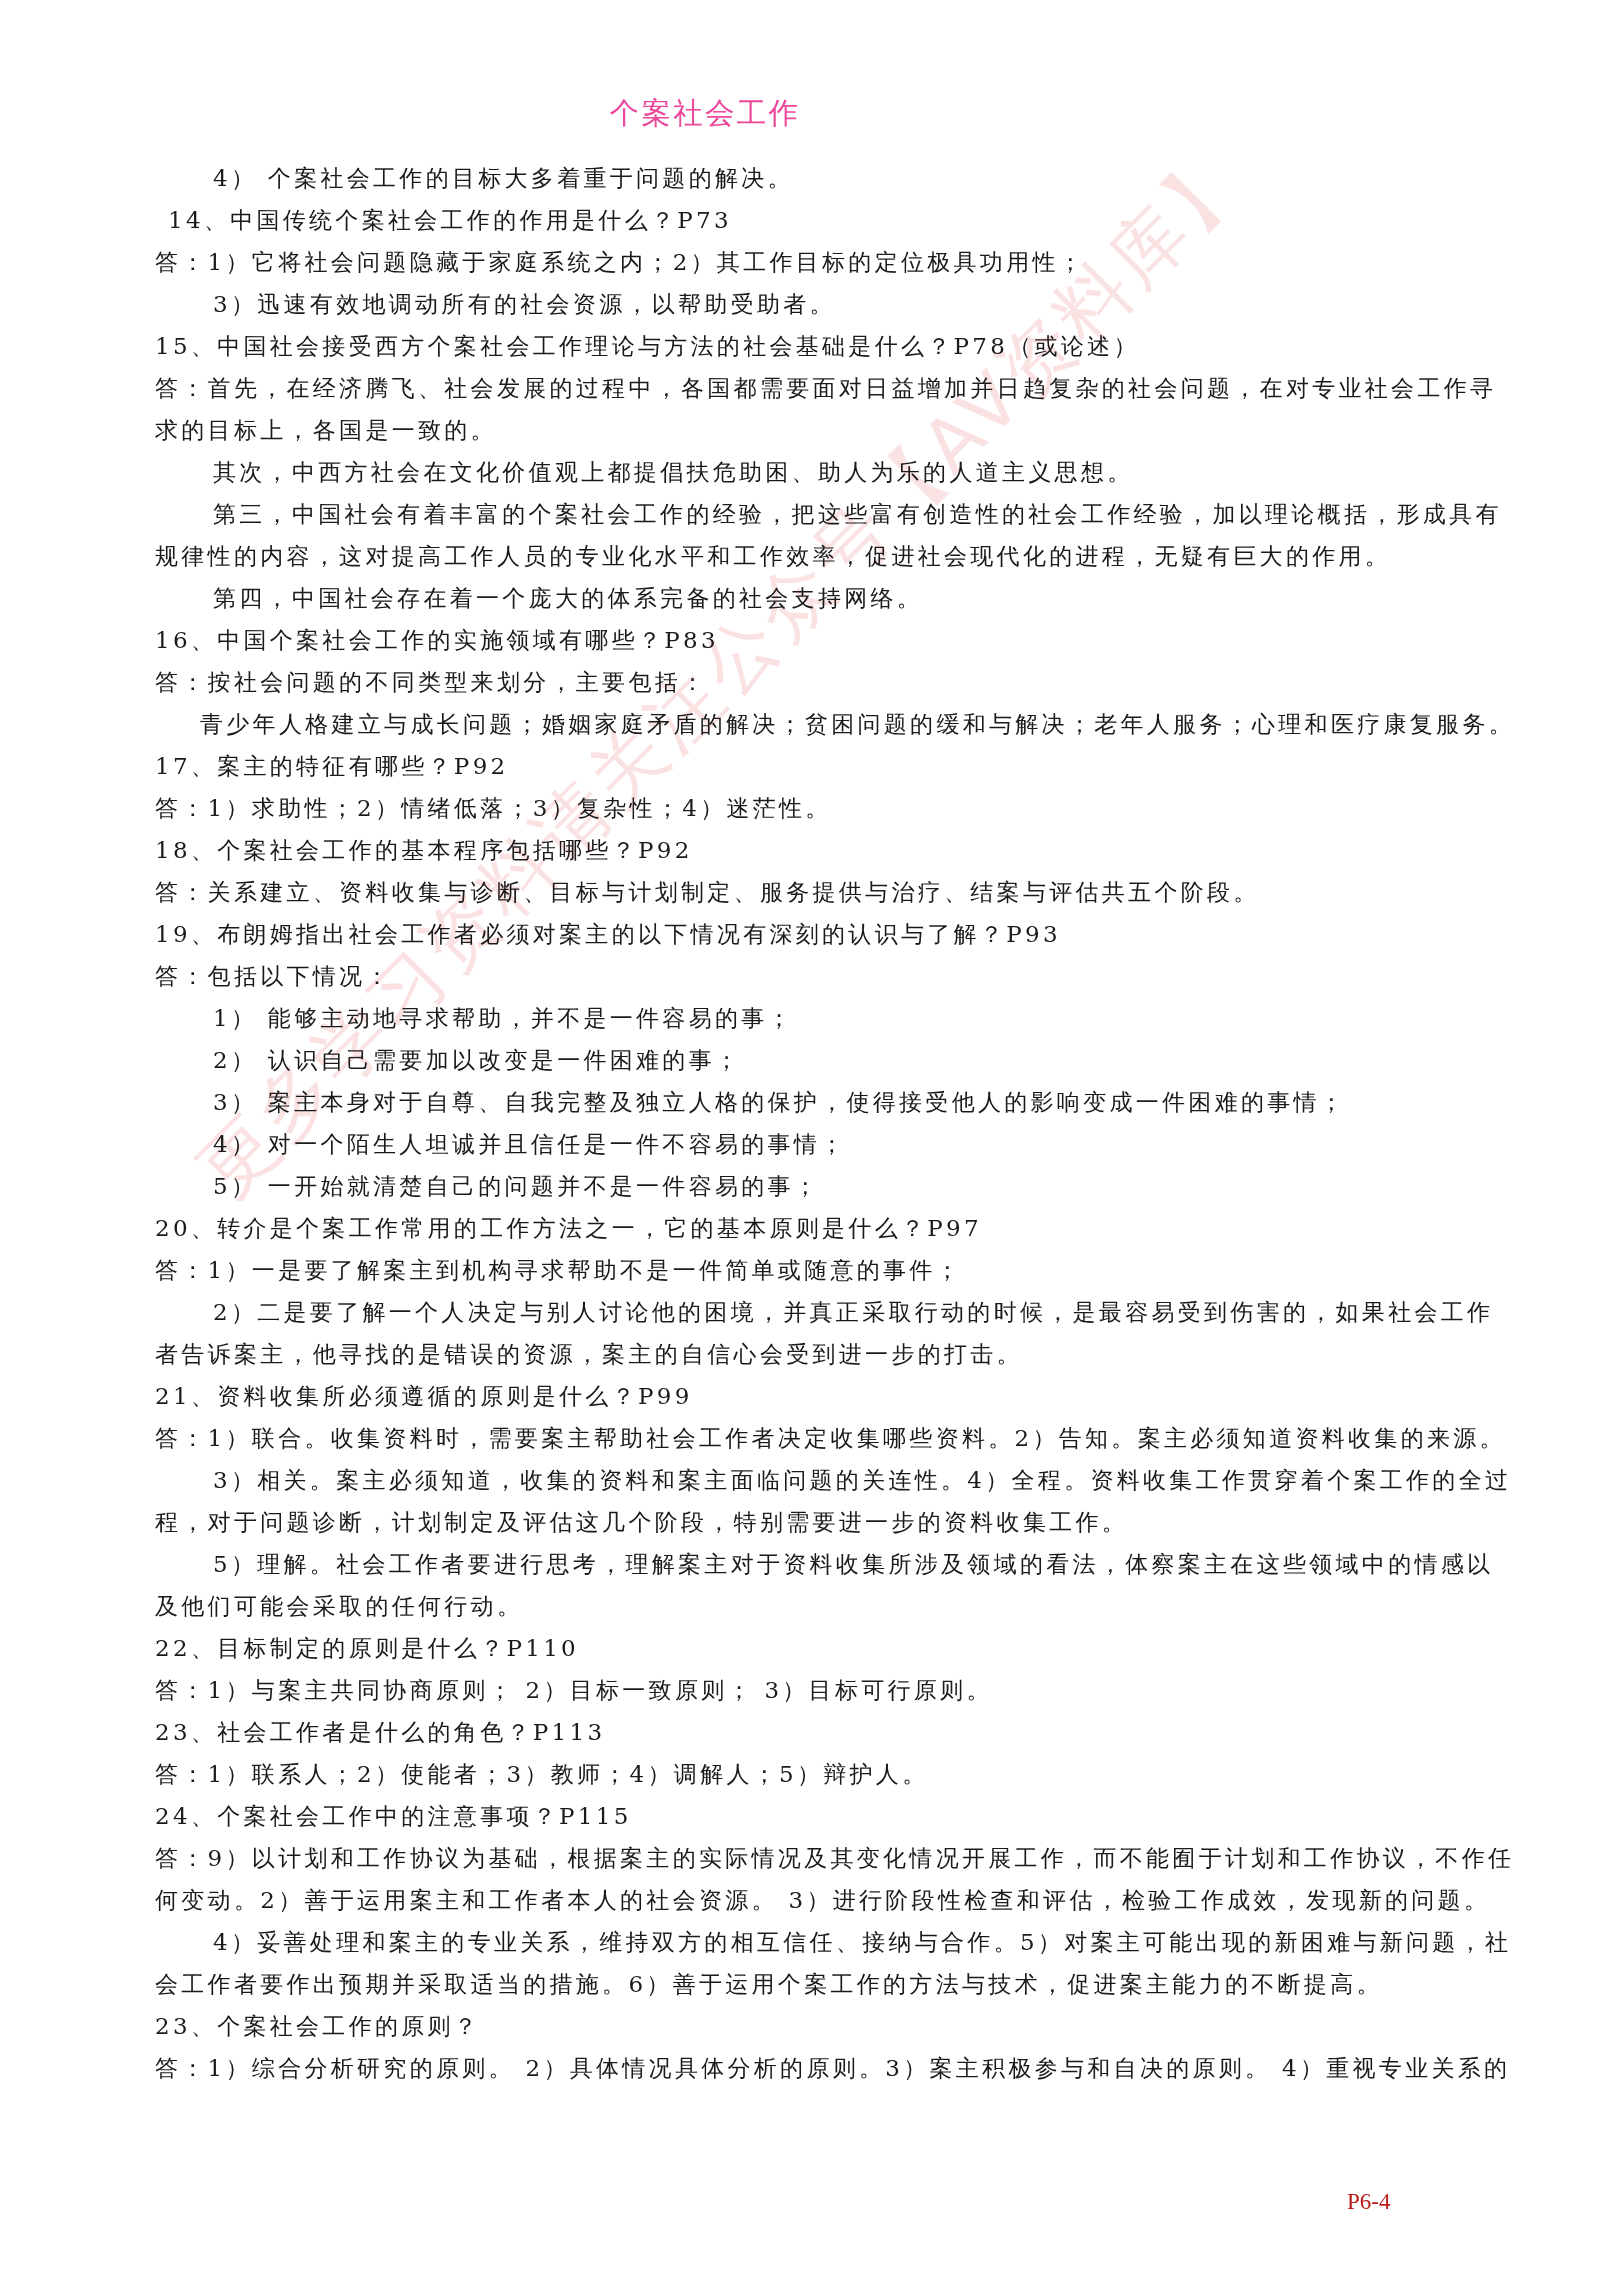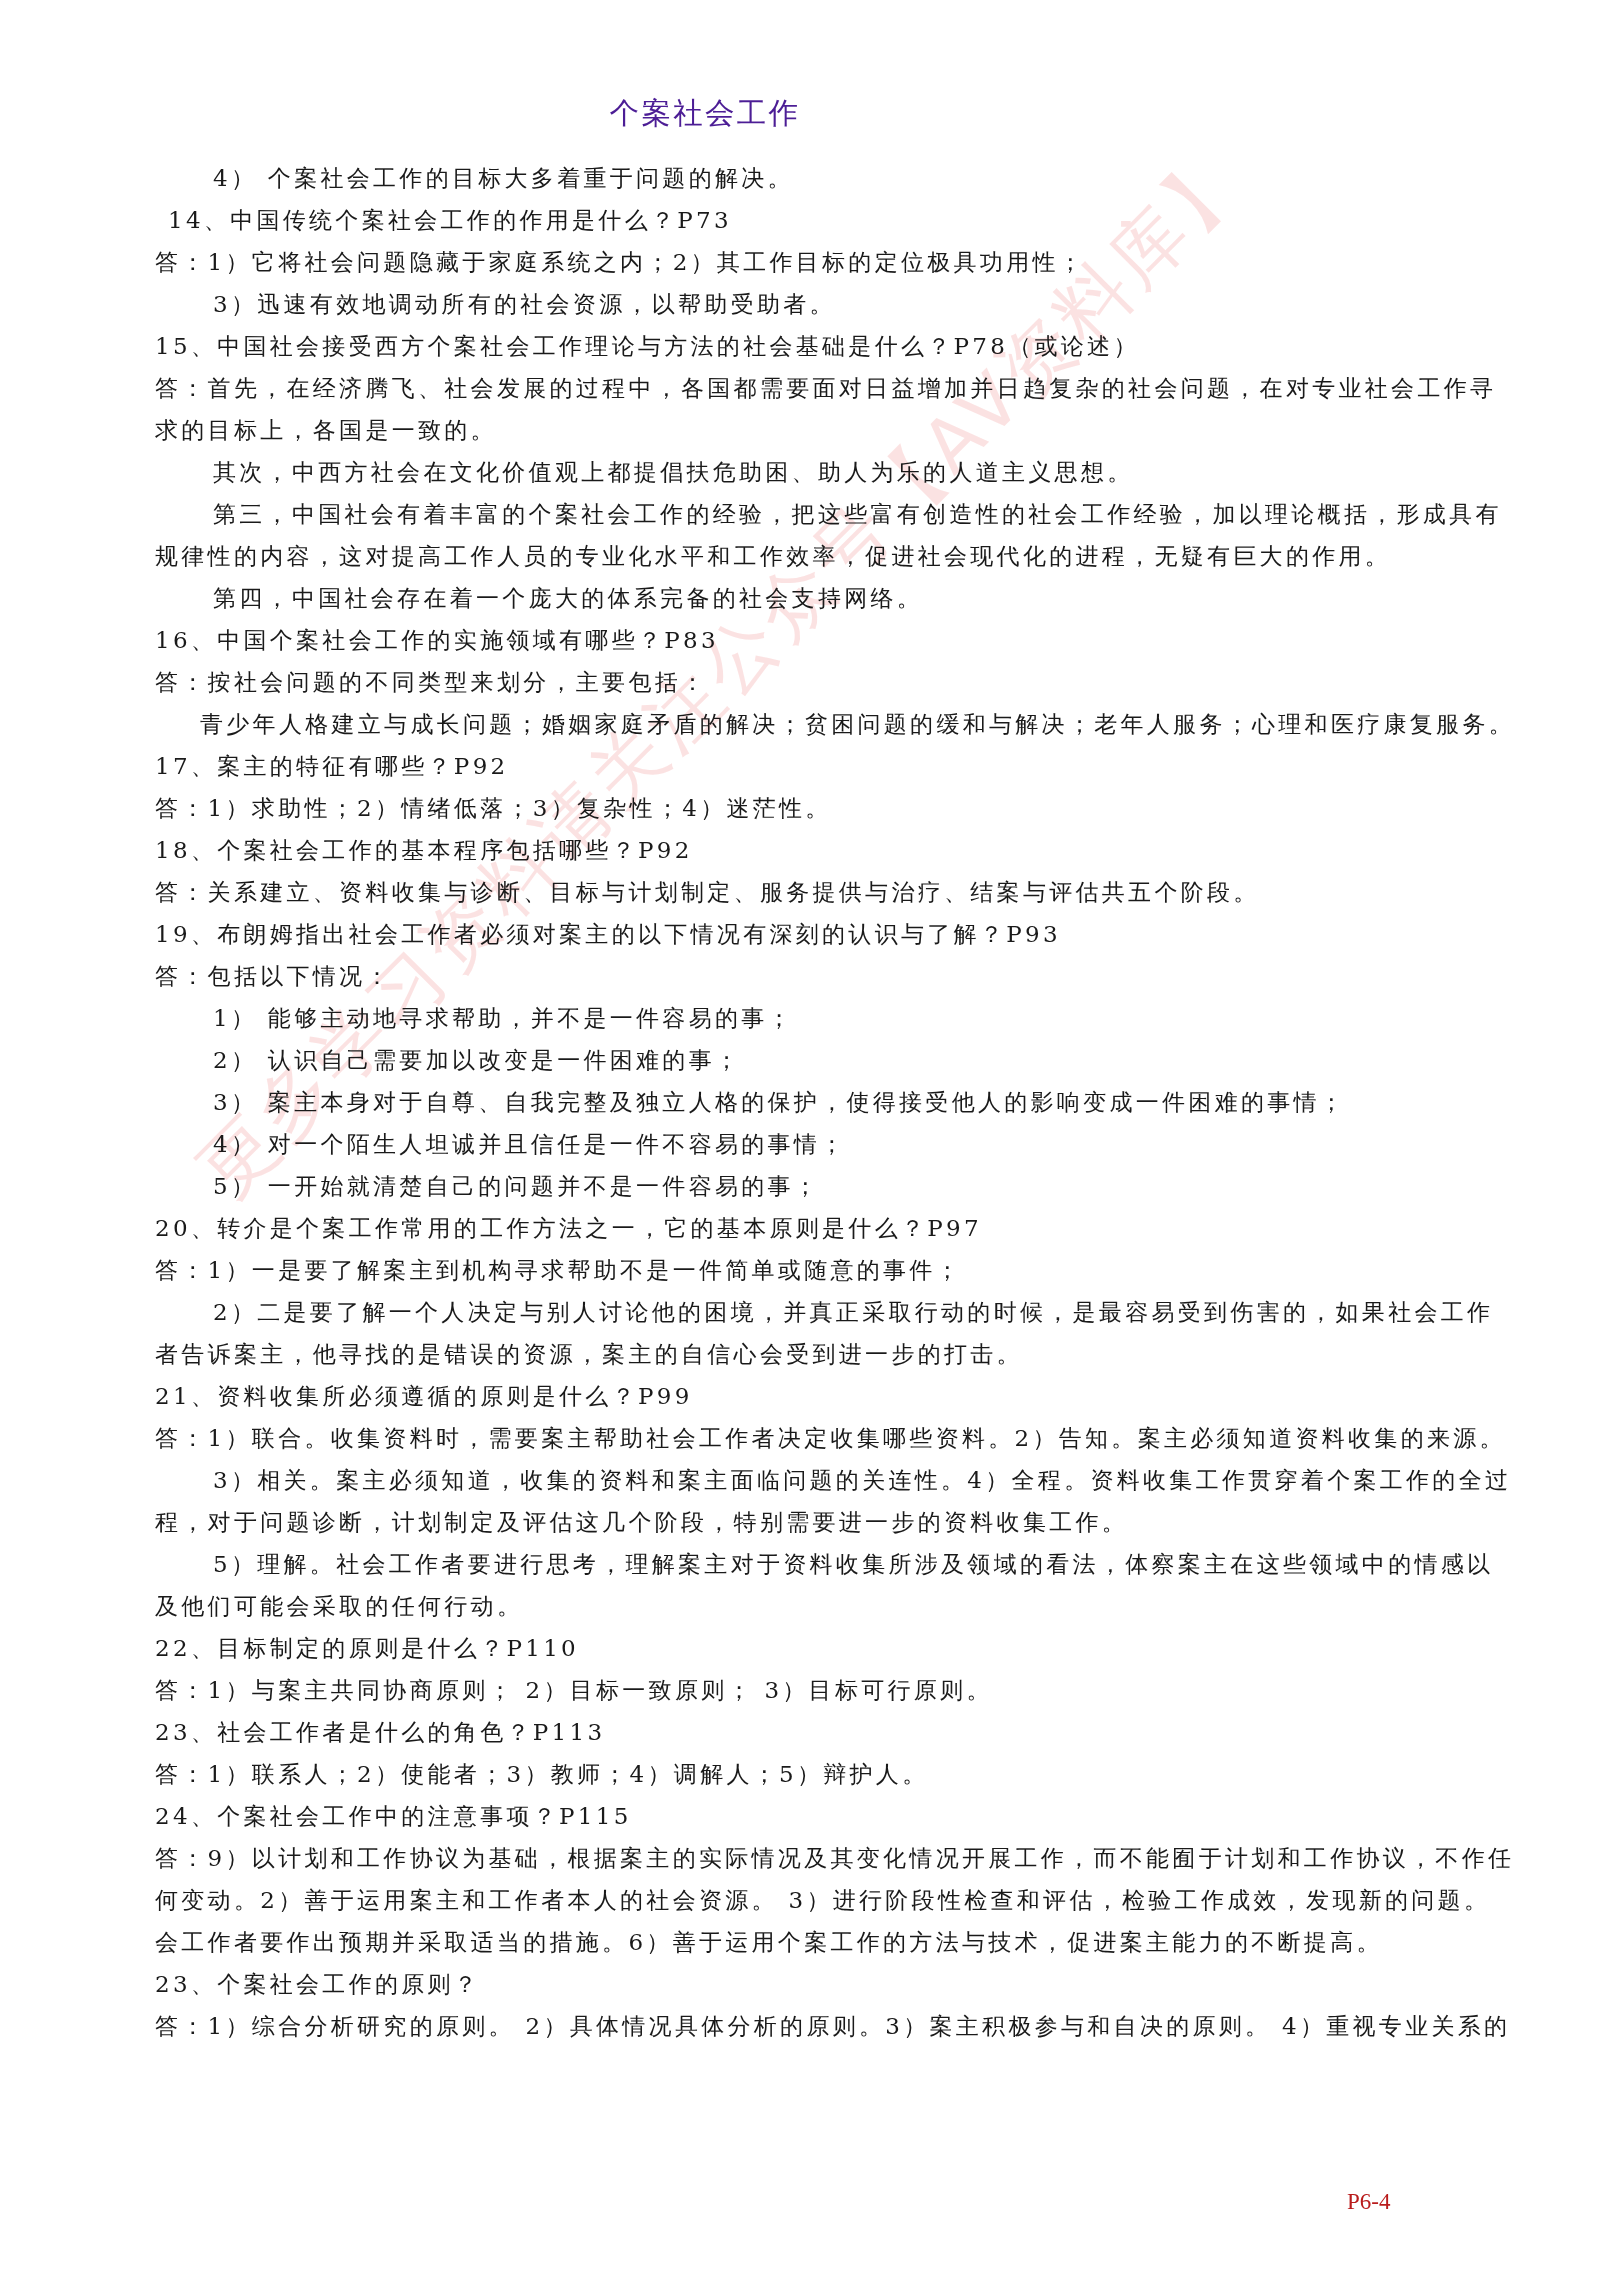--- a/index.html
+++ b/index.html
@@ -26,21 +26,21 @@
     .title {
       position: absolute;
       top: 92px;
       left: 0;
       width: 1332px;
       padding-left: 78px;
       box-sizing: border-box;
       text-align: center;
       font-size: 29.5px;
       letter-spacing: 2.3px;
-      color: #4c1d95;
+      color: #ec4899;
       line-height: 42px;
     }
     .body-text {
       position: absolute;
       left: 155px;
       top: 157px;
       width: 1396px;
     }
     .line {
       height: 42px;
@@ -125,20 +125,21 @@
       <div class="line cont">程，对于问题诊断，计划制定及评估这几个阶段，特别需要进一步的资料收集工作。</div>
       <div class="line indent">5）理解。社会工作者要进行思考，理解案主对于资料收集所涉及领域的看法，体察案主在这些领域中的情感以</div>
       <div class="line cont">及他们可能会采取的任何行动。</div>
       <div class="line q">22、目标制定的原则是什么？P110</div>
       <div class="line ans">答：1）与案主共同协商原则； 2）目标一致原则； 3）目标可行原则。</div>
       <div class="line q">23、社会工作者是什么的角色？P113</div>
       <div class="line ans">答：1）联系人；2）使能者；3）教师；4）调解人；5）辩护人。</div>
       <div class="line q">24、个案社会工作中的注意事项？P115</div>
       <div class="line ans">答：9）以计划和工作协议为基础，根据案主的实际情况及其变化情况开展工作，而不能囿于计划和工作协议，不作任</div>
       <div class="line cont">何变动。2）善于运用案主和工作者本人的社会资源。 3）进行阶段性检查和评估，检验工作成效，发现新的问题。</div>
+      <div class="line indent">4）妥善处理和案主的专业关系，维持双方的相互信任、接纳与合作。5）对案主可能出现的新困难与新问题，社</div>
       <div class="line cont">会工作者要作出预期并采取适当的措施。6）善于运用个案工作的方法与技术，促进案主能力的不断提高。</div>
       <div class="line q">23、个案社会工作的原则？</div>
       <div class="line ans">答：1）综合分析研究的原则。 2）具体情况具体分析的原则。3）案主积极参与和自决的原则。 4）重视专业关系的</div>
     </div>
 
   <div class="page-num">P6-4</div>
 
 </div>
 
 

